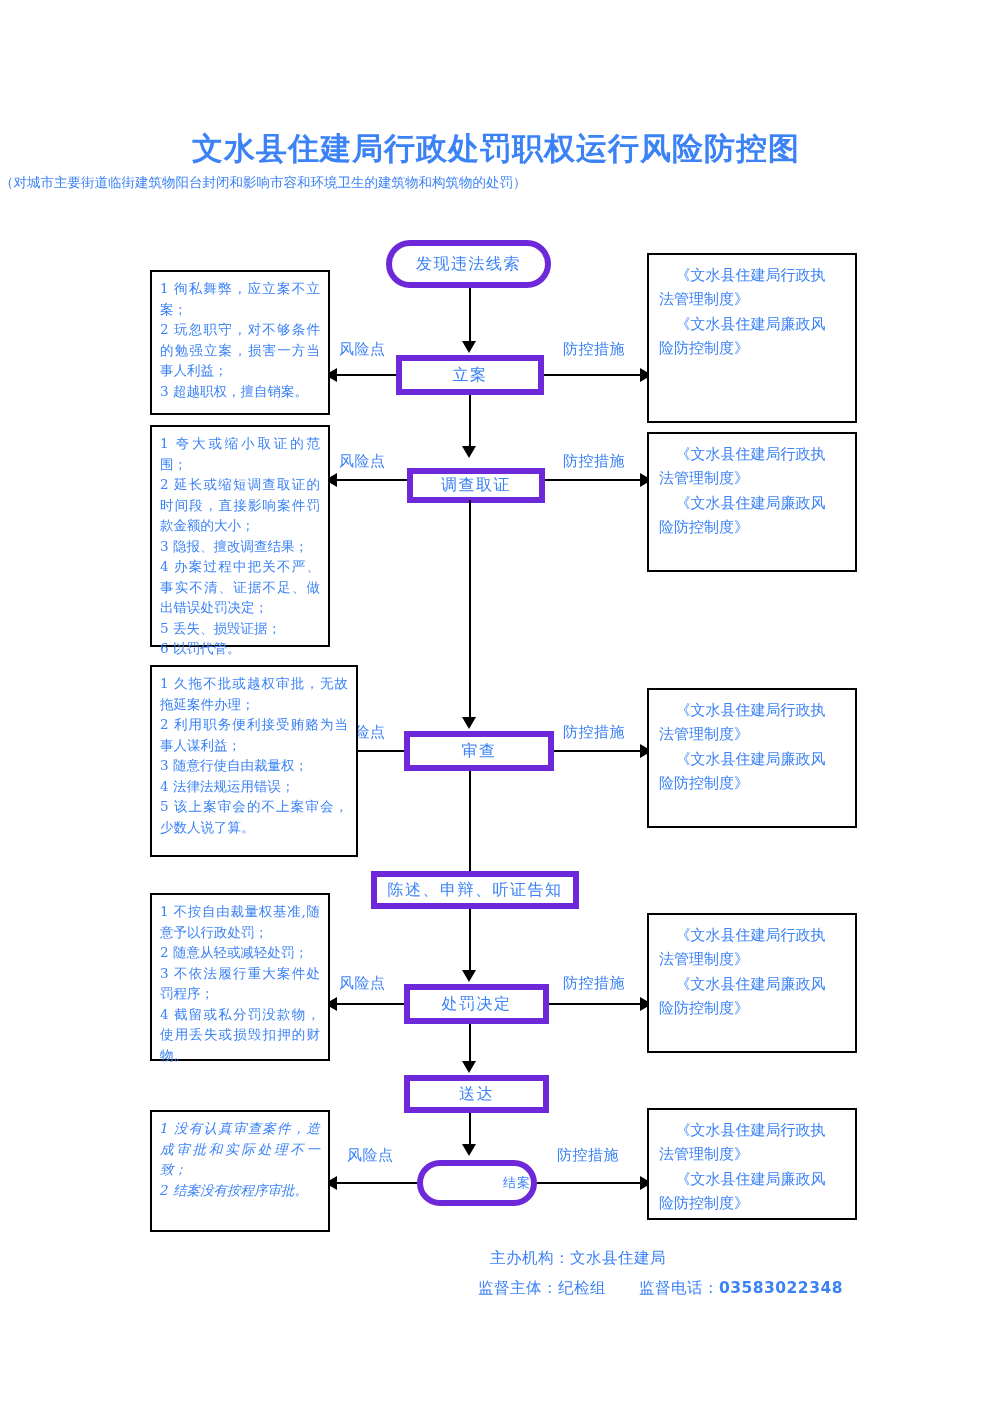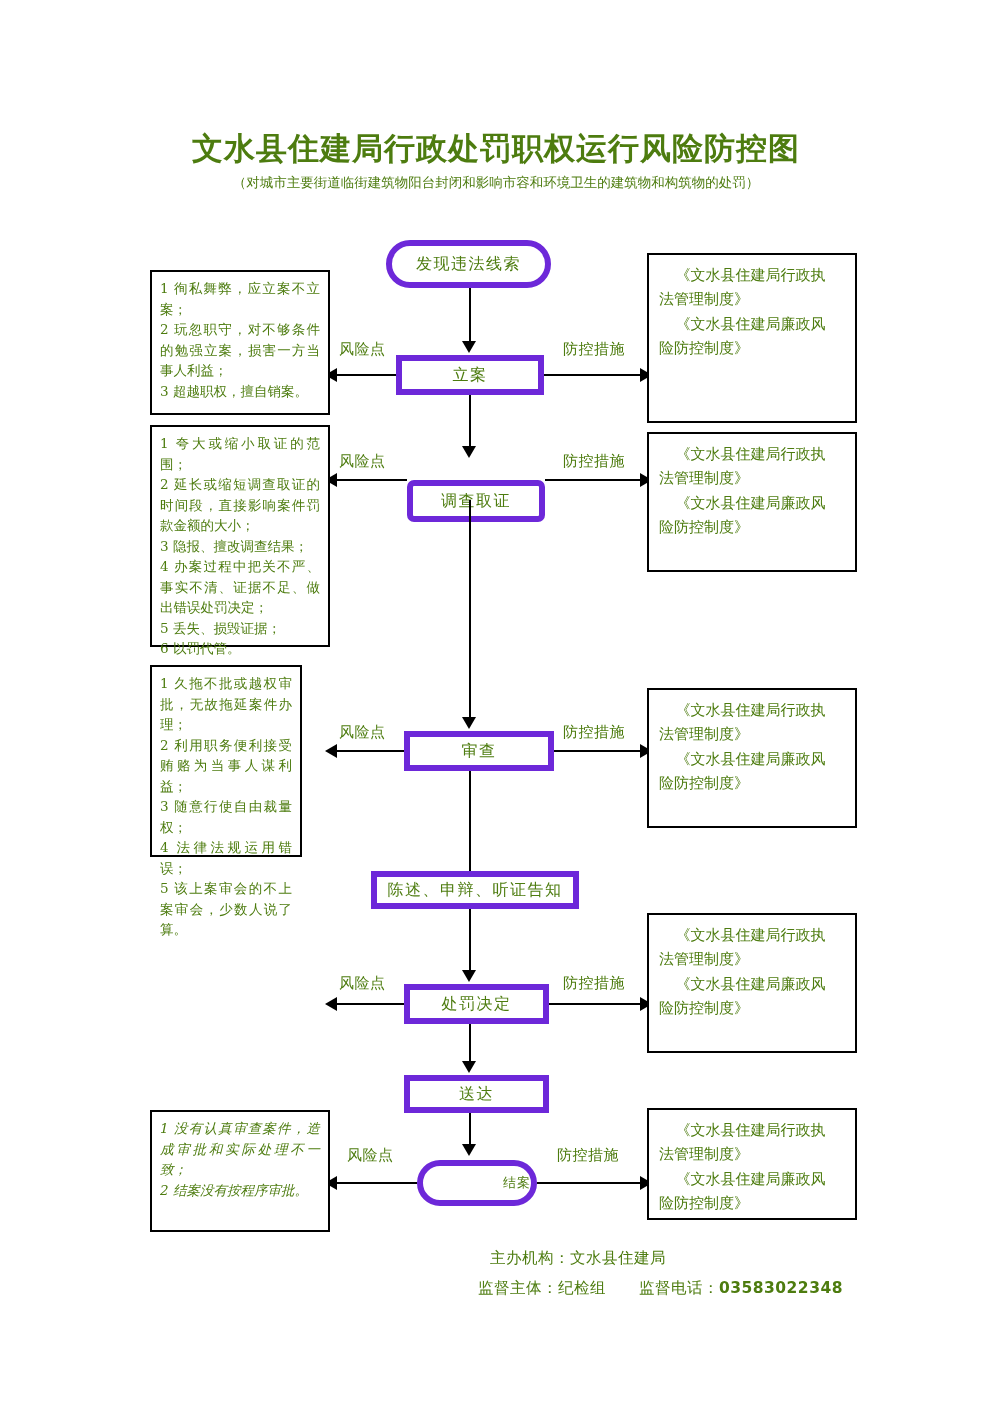--- a/index.html
+++ b/index.html
@@ -6,42 +6,41 @@
     margin: 0;
     padding: 0;
     background: #ffffff;
   }
   #page {
     position: relative;
     width: 992px;
     height: 1403px;
     background: #ffffff;
     font-family: "DejaVu Serif", "Liberation Serif", serif;
-    color: #4d7c0f;
+    color: #3b82f6;
     overflow: hidden;
   }
 
   
   #title {
     position: absolute;
     left: 0;
     top: 128px;
     width: 992px;
     text-align: center;
     font-size: 31px;
     font-weight: bold;
     letter-spacing: 1px;
     font-family: "DejaVu Sans", "Liberation Sans", sans-serif;
   }
   #subtitle {
     position: absolute;
     left: 0;
     top: 174px;
     width: 992px;
-    text-align: center;
     font-size: 13.5px;
     font-family: "DejaVu Serif", "Liberation Serif", serif;
   }
 
   
   .box {
     position: absolute;
     box-sizing: border-box;
     border: 2px solid #000;
     background: #fff;
@@ -141,21 +140,21 @@
   <div id="subtitle">（对城市主要街道临街建筑物阳台封闭和影响市容和环境卫生的建筑物和构筑物的处罚）</div>
 
   <div class="node rounded" style="left:386px; top:240px; width:165px; height:48px;">
     <span>发现违法线索</span>
   </div>
 
   <div class="node" style="left:396px; top:355px; width:148px; height:40px;">
     <span>立案</span>
   </div>
 
-  <div class="node" style="left:407px; top:480px; width:138px; height:42px;border-radius:7px;">
+  <div class="node" style="left:407px; top:468px; width:138px; height:35px;">
     <span>调查取证</span>
   </div>
 
   <div class="node" style="left:404px; top:731px; width:150px; height:40px;">
     <span>审查</span>
   </div>
 
   <div class="node" style="left:404px; top:984px; width:145px; height:40px;">
     <span>处罚决定</span>
   </div>
@@ -240,28 +239,34 @@
 
   <div class="box side-box" style="left:150px; top:425px; width:180px; height:222px;">
     <span class="ln">1 夸大或缩小取证的范围；</span>
     <span class="ln">2 延长或缩短调查取证的时间段，直接影响案件罚款金额的大小；</span>
     <span class="ln">3 隐报、擅改调查结果；</span>
     <span class="ln">4 办案过程中把关不严、事实不清、证据不足、做出错误处罚决定；</span>
     <span class="ln">5 丢失、损毁证据；</span>
     <span class="ln">6 以罚代管。</span>
   </div>
 
-  <div class="box side-box" style="left:150px; top:665px; width:152px; height:192px;">
+  <div class="box side-box" style="left:150px; top:665px; width:208px; height:192px;">
     <span class="ln">1 久拖不批或越权审批，无故拖延案件办理；</span>
     <span class="ln">2 利用职务便利接受贿赂为当事人谋利益；</span>
     <span class="ln">3 随意行使自由裁量权；</span>
     <span class="ln">4 法律法规运用错误；</span>
     <span class="ln">5 该上案审会的不上案审会，少数人说了算。</span>
   </div>
 
+  <div class="box side-box" style="left:150px; top:893px; width:180px; height:168px;">
+    <span class="ln">1 不按自由裁量权基准,随意予以行政处罚；</span>
+    <span class="ln">2 随意从轻或减轻处罚；</span>
+    <span class="ln">3 不依法履行重大案件处罚程序；</span>
+    <span class="ln">4 截留或私分罚没款物，使用丢失或损毁扣押的财物。</span>
+  </div>
 
   <div class="box side-box" style="left:150px; top:1110px; width:180px; height:122px;font-style:italic;">
     <span class="ln">1 没有认真审查案件，造成审批和实际处理不一致；</span>
     <span class="ln">2 结案没有按程序审批。</span>
   </div>
 
   <div class="box measure-box" style="left:647px; top:253px; width:210px; height:170px;">
     <span class="l1">《文水县住建局行政执</span>
     <span class="l2">法管理制度》</span>
     <span class="l1">《文水县住建局廉政风</span>

